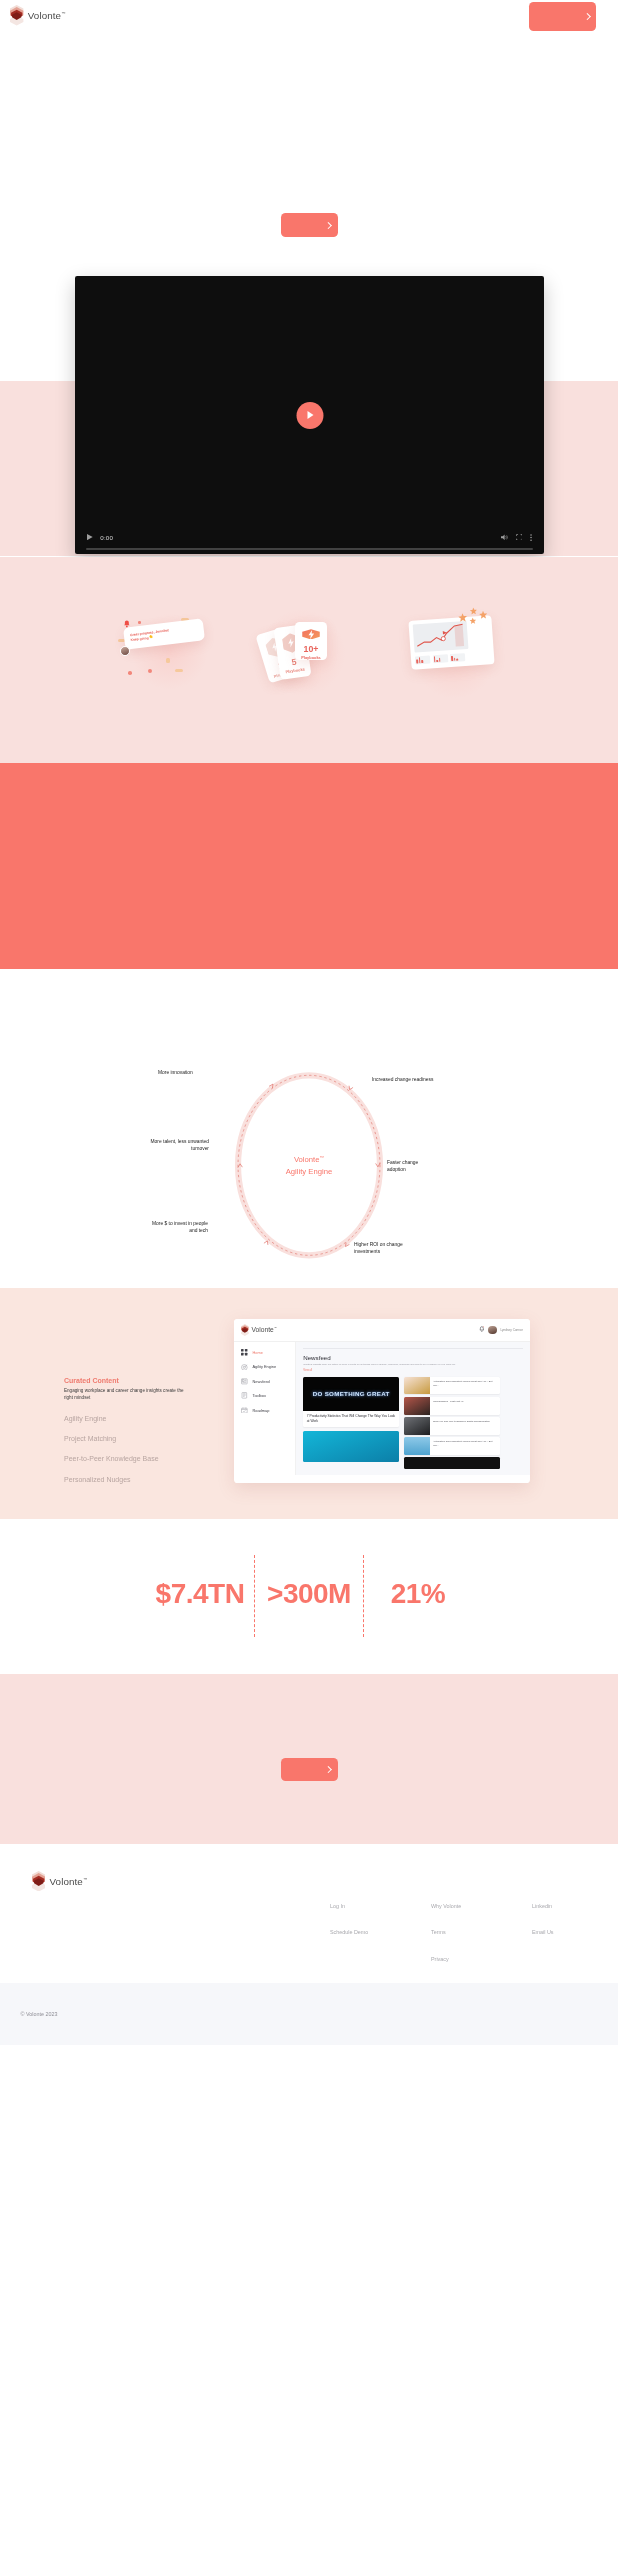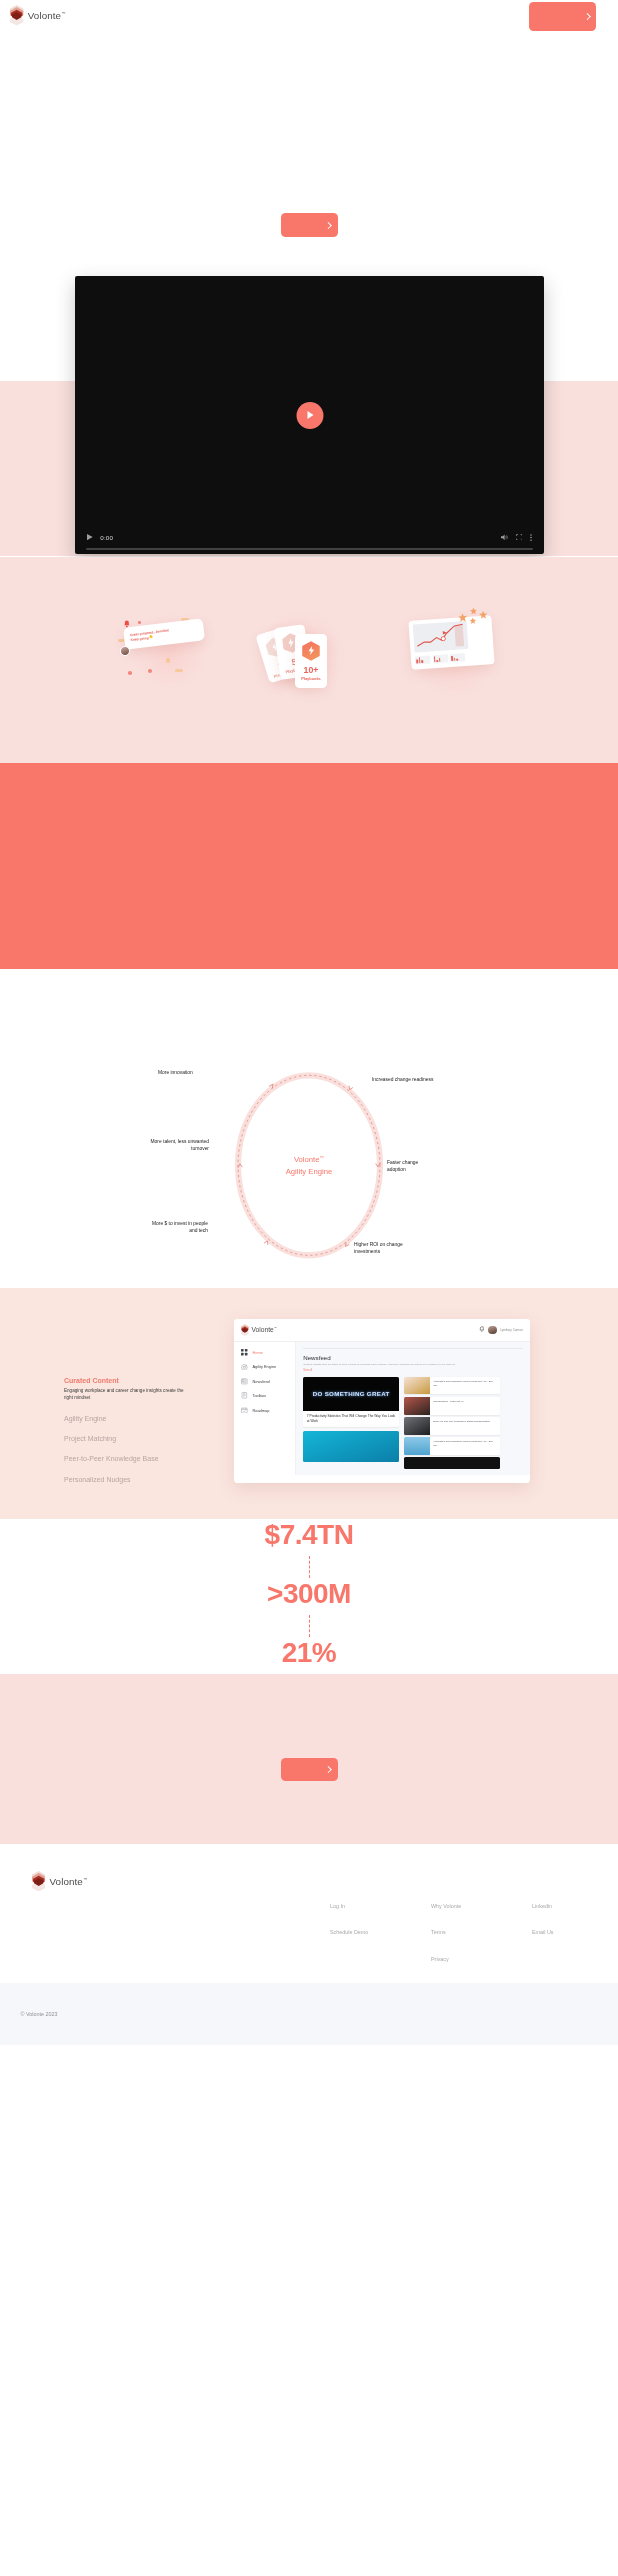--- a/index.html
+++ b/index.html
@@ -201,21 +201,21 @@
   .am-hero-t { font-size: 3.3px; color: #2c2c33; padding: 3.1px 3.6px; line-height: 1.5; }
   .am-side-card { display: flex; background: #fff; border-radius: 1.5px; overflow: hidden; box-shadow: 0 0.5px 1.5px rgba(0,0,0,.06); height: 17.5px; }
   .am-thumb { width: 26px; flex: 0 0 auto; }
   .am-side-t { font-size: 2.4px; color: #53535b; padding: 3.1px 3.1px; line-height: 1.55; }
   .am-hand { height: 31px; background: linear-gradient(160deg,#13b6d8,#0c7fa8); border-radius: 1.5px; margin-top: 3.6px; }
   .am-dark { height: 11.3px; background: #111; border-radius: 1.5px; }
 
   
   .stats-zone {
     height: 155px; background: #ffffff; display: flex;
-    align-items: center; justify-content: center; flex-direction: column;
+    align-items: center; justify-content: center;
   }
   .stat-cell { width: 108px; text-align: center; position: relative; }
   .stat-val { font-size: 28px; font-weight: 700; color: #f9766b; letter-spacing: -0.5px; }
   .stat-note { font-size: 4.6px; color: #ffffff; margin-top: 5.2px; line-height: 1.5; }
   .stat-div { width: 0; border-left: 1px dashed #f9766b; height: 82px; }
 
   
   .cta-zone {
     background: #f9e0dd; height: 170px; display: flex; flex-direction: column;
     align-items: center; justify-content: center;
@@ -340,21 +340,21 @@
   </div>
   <div class="pb-card" style="left:277px; top:69px; width:31px; height:52px; transform:rotate(-8deg); z-index:2;">
     <span class="hexicon" style="background:#f1cdc6;">
       <svg width="6.7" height="9.3" viewBox="0 0 13 18">
           <polygon points="8,0 1,10 5.5,10 4,18 12,7 7,7" fill="#fff"></polygon>
         </svg>
     </span>
     <span class="pb-num" style="color:#e8857b;">5</span>
     <span class="pb-label" style="color:#e8857b;">Playbooks</span>
   </div>
-  <div class="pb-card" style="left:295px; top:77px; width:32px; height:54px; transform:rotate(0deg); z-index:3;">
+  <div class="pb-card" style="left:295px; top:65px; width:32px; height:38px; transform:rotate(0deg); z-index:3;">
     <span class="hexicon" style="background:linear-gradient(150deg,#f2705f,#f49a5c);">
       <svg width="6.7" height="9.3" viewBox="0 0 13 18">
           <polygon points="8,0 1,10 5.5,10 4,18 12,7 7,7" fill="#fff"></polygon>
         </svg>
     </span>
     <span class="pb-num">10+</span>
     <span class="pb-label">Playbooks</span>
   </div>
 
   <div class="halo" style="left:412px; top:57px; width:85px; height:85px;"></div>

